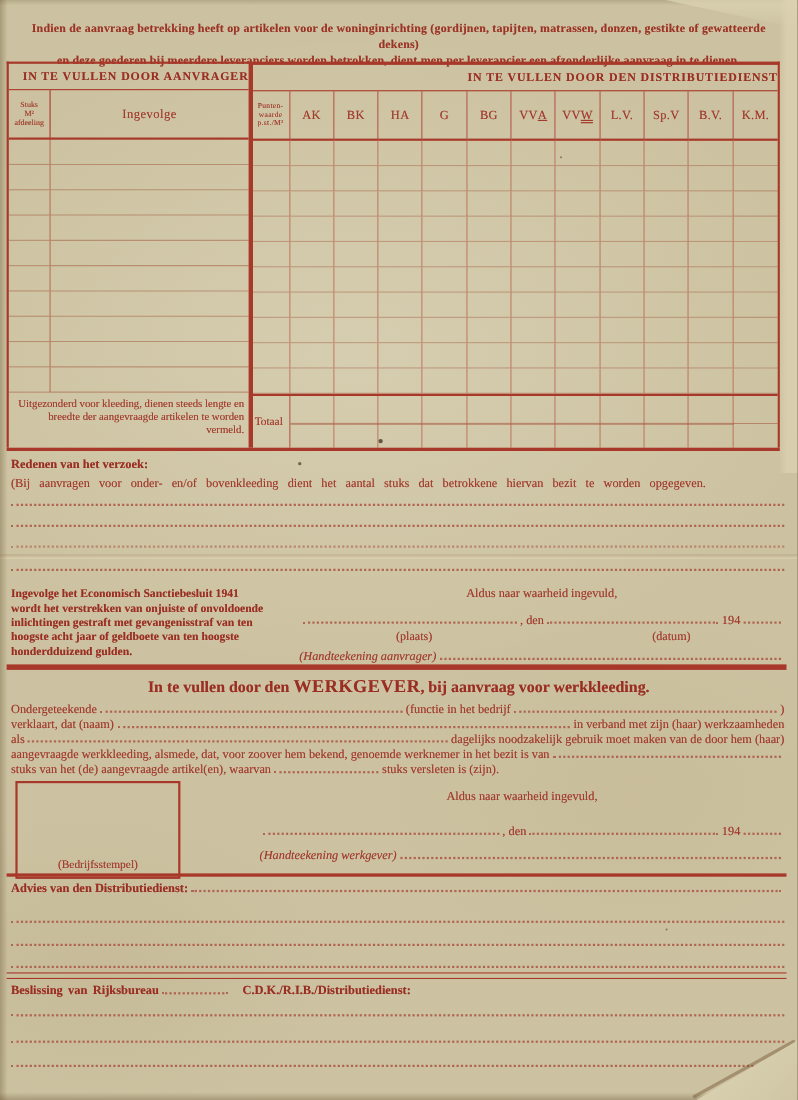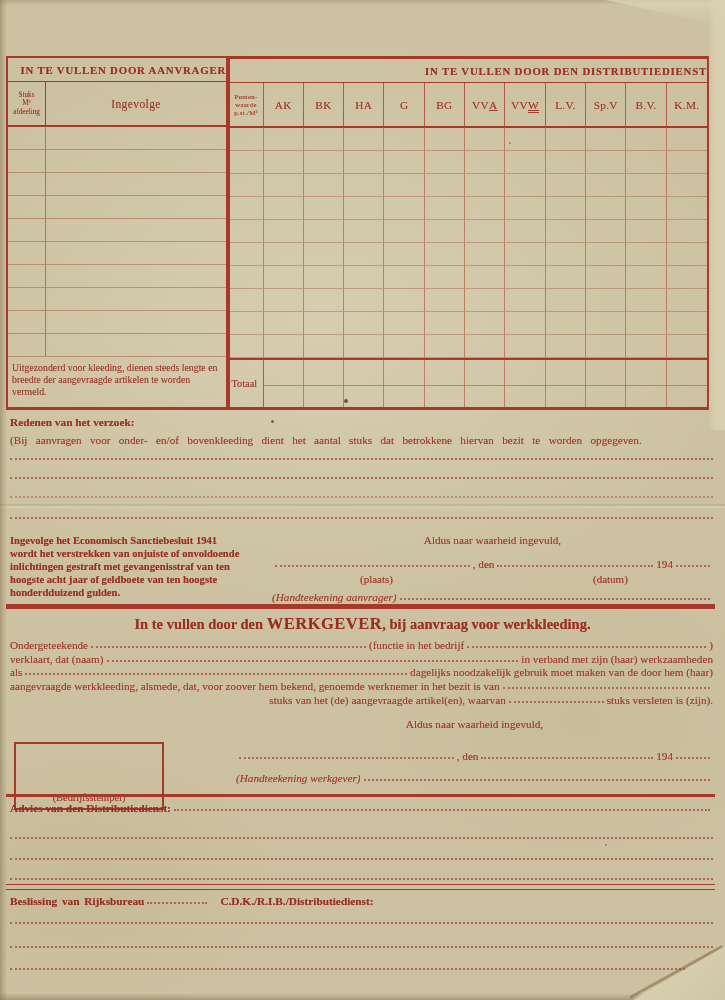--- a/index.html
+++ b/index.html
@@ -37,21 +37,21 @@
   .sec-left{width:220px;border:2px solid var(--line-strong);border-right:none;border-bottom:none;display:flex;flex-direction:column;}
   .sec-div{width:3.5px;background:var(--line-strong);}
   .sec-right{flex:1;border-top:3px solid var(--line-strong);border-right:2px solid var(--line-strong);display:flex;flex-direction:column;}
   .sec-header{height:24px;line-height:24px;text-align:right;font-size:10.8px;font-weight:700;letter-spacing:.8px;color:var(--ink-bold);border-bottom:1.8px solid var(--line-strong);white-space:nowrap;}
   .left-grid{display:grid;grid-template-columns:38px 1fr;}
   .lhead{height:45px;border-bottom:2px solid var(--line-strong);display:flex;flex-direction:column;align-items:center;justify-content:center;}
   .lhead.stuks{border-right:1.5px solid var(--line-strong);font-size:7.2px;line-height:8.6px;}
   .lhead.ben{font-size:11.5px;letter-spacing:.4px;}
   .lcell{height:23px;border-bottom:1px solid var(--faintline);}
   .lc1{border-right:1px solid rgba(170,70,50,.65);}
-  .left-note{height:49px;font-size:9.8px;line-height:12.2px;text-align:left;padding:5px 4px 0;color:var(--ink);}
+  .left-note{height:49px;font-size:9.8px;line-height:12.2px;text-align:right;padding:5px 4px 0;color:var(--ink);}
   .right-grid{display:grid;grid-template-columns:34px repeat(11,1fr);}
   .rhead{height:45px;border-bottom:2px solid var(--line-strong);border-right:1px solid var(--line);display:flex;align-items:center;justify-content:center;font-size:11.3px;letter-spacing:.3px;}
   .rhead.punten{flex-direction:column;font-size:6.8px;line-height:8px;padding:0 1px;}
   .rhead.rlast{border-right:none;}
   .ul{text-decoration:underline;}
   .ul2{text-decoration:underline;text-decoration-style:double;}
   .rcell{height:23px;border-bottom:1px solid rgba(160,85,60,.42);border-right:1px solid rgba(180,75,55,.6);}
   .rcell.rlast{border-right:none;}
   .totaal-row{display:grid;grid-template-columns:34px repeat(11,1fr);height:49px;border-top:2px solid var(--line-strong);}
   .tlabel{display:flex;align-items:center;font-size:10.3px;padding-left:2px;white-space:nowrap;border-right:1px solid var(--line);}
@@ -81,42 +81,44 @@
   .decl-sub .datum{margin-left:200px;}
   .sigline{margin-top:6px;}
 
   .band{position:absolute;left:6px;right:10px;height:4.5px;background:var(--line-strong);}
   .rule{position:absolute;left:6px;right:10px;height:2.5px;background:var(--line-strong);}
   .rule-double{position:absolute;left:6px;right:10px;height:6px;border-top:1.8px solid var(--line-strong);border-bottom:1.8px solid var(--line-strong);}
 
   .wg-heading{position:absolute;top:614px;left:0;right:0;text-align:center;font-weight:700;font-size:14.5px;color:var(--ink-bold);}
   .wg-big{font-size:16.5px;letter-spacing:.5px;}
   .wg-text{position:absolute;top:637px;left:10px;right:12px;font-size:11.2px;}
-  .wline{display:flex;align-items:flex-end;height:13.8px;white-space:nowrap;justify-content:flex-end;}
+  .wline{display:flex;align-items:flex-end;height:13.8px;white-space:nowrap;}
   .f95{width:95px;}
 
   .stamp-row{position:absolute;top:710px;left:14px;right:12px;display:flex;}
-  .stamp-box{width:150px;height:68px;border:2px solid var(--line-strong);position:relative;margin-top:32px;}
+  .stamp-box{width:150px;height:89px;border:2px solid var(--line-strong);position:relative;}
   .stamp-label{position:absolute;bottom:5px;left:0;right:0;text-align:center;font-size:10.4px;}
   .decl2{flex:1;margin-left:72px;font-size:11.2px;position:relative;height:79px;}
   .decl2 .head2{position:absolute;top:8px;left:0;right:0;text-align:center;}
   .decl2 .den2{position:absolute;top:40px;left:0;right:0;}
   .decl2 .sig2{position:absolute;top:62px;left:0;right:0;}
 
   .advies-line{position:absolute;top:802px;left:10px;right:12px;display:flex;align-items:flex-end;white-space:nowrap;font-size:11.3px;}
   .beslissing-line{position:absolute;top:895px;left:10px;right:12px;display:flex;align-items:flex-end;white-space:nowrap;font-size:11.3px;word-spacing:2px;}
   .bfix{width:60px;}
   .besl-b{margin-left:10px;}
 </style>
 </head>
 <body>
 
 <div class="paper">
 
   <div class="top-note">
+    <div>Indien de aanvraag betrekking heeft op artikelen voor de woninginrichting (gordijnen, tapijten, matrassen, donzen, gestikte of gewatteerde dekens)</div>
+    <div>en deze goederen bij meerdere leveranciers worden betrokken, dient men per leverancier een afzonderlijke aanvraag in te dienen.</div>
   </div>
 
   <div class="form-table">
     <div class="sec-left">
       <div class="sec-header">IN TE VULLEN DOOR AANVRAGER</div>
       <div class="left-grid">
         <div class="lhead stuks">
           <span>Stuks</span>
           <span>M²</span>
           <span>afdeeling</span>

